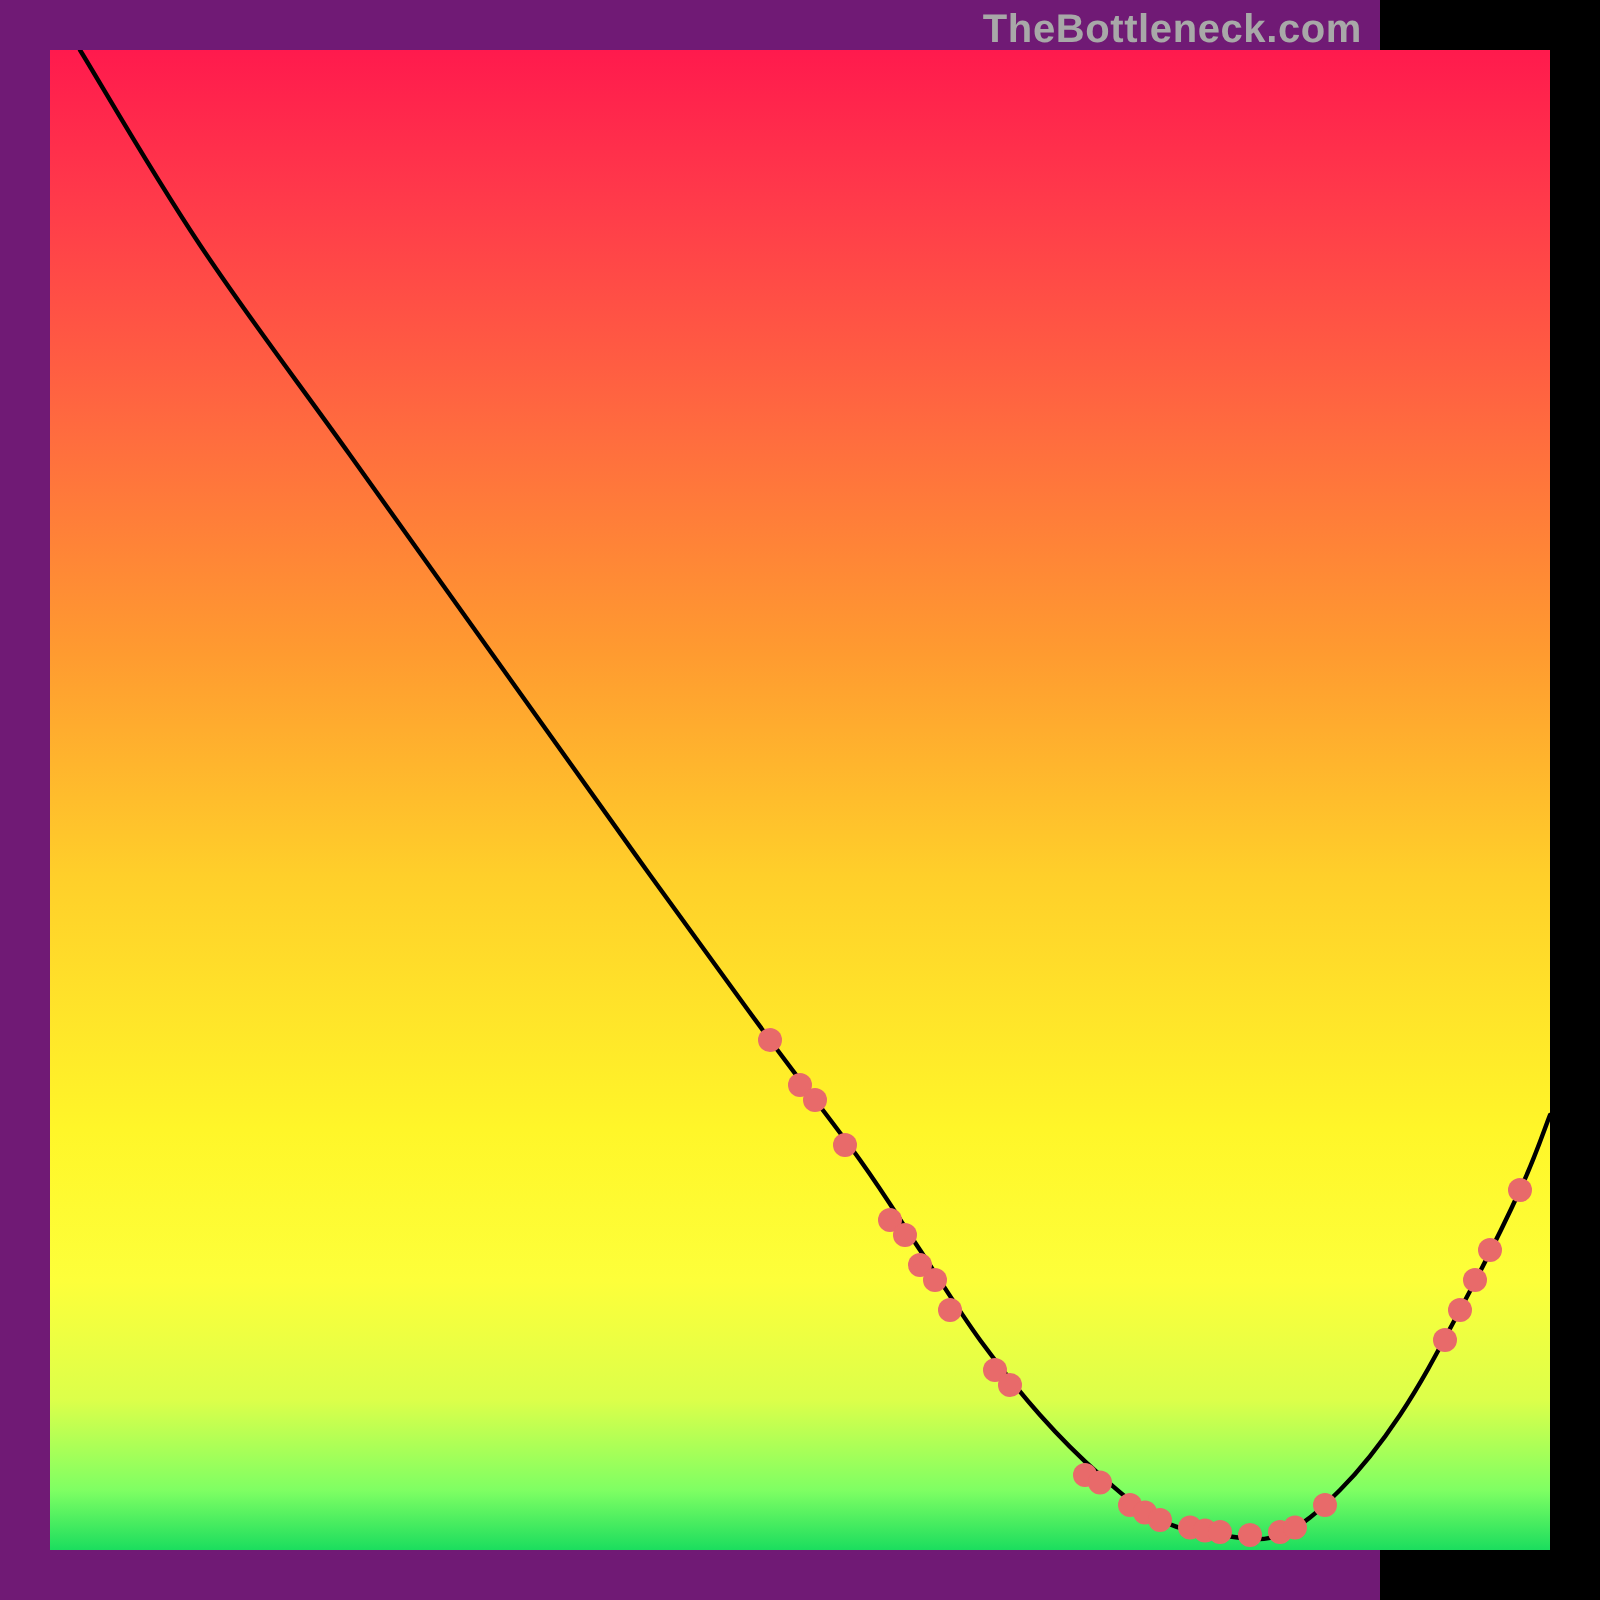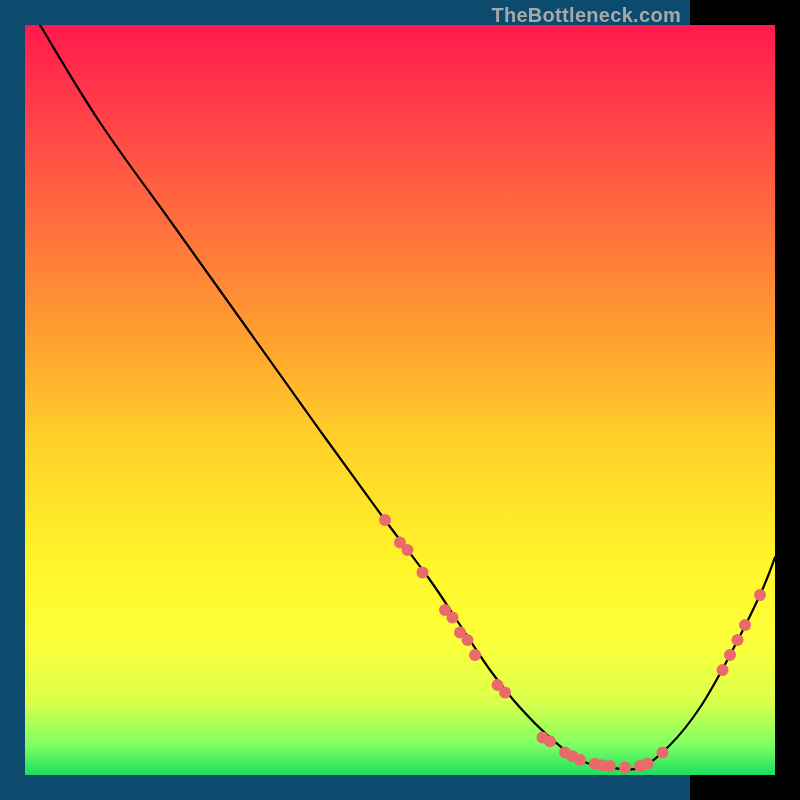--- a/index.html
+++ b/index.html
@@ -8,21 +8,21 @@
     width: 800px;
     height: 800px;
     background: #000;
     overflow: hidden;
     font-family: Arial, Helvetica, sans-serif;
   }
   .stage {
     position: relative;
     width: 690px;
     height: 800px;
-    background: #0c4a6e;
+    background: #701a75;
   }
   .plot-area {
     position: absolute;
     left: 25px;
     top: 25px;
     width: 750px;
     height: 750px;
     background: linear-gradient(
       to bottom,
       #ff1a4d 0%,

